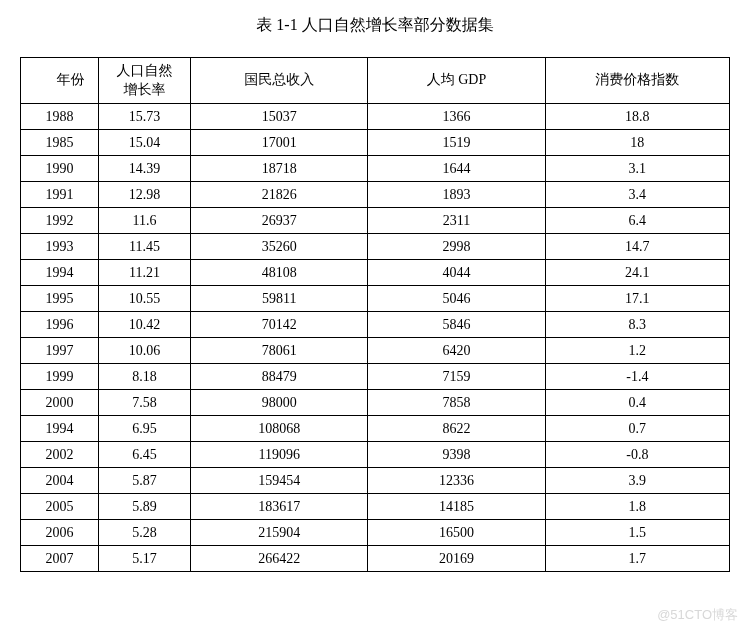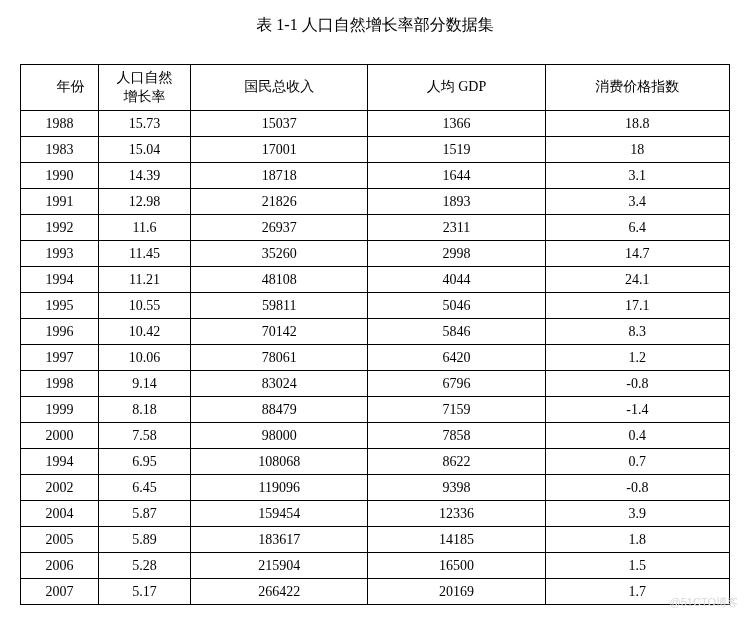--- a/index.html
+++ b/index.html
@@ -10,21 +10,21 @@
     body {
       font-family: "SimSun", "宋体", serif;
       background: #ffffff;
       padding: 15px 20px;
       width: 750px;
     }
     .title {
       text-align: center;
       font-size: 16px;
       font-weight: normal;
-      margin-bottom: 28px;
+      margin-bottom: 21px;
       color: #000;
       font-family: Liberation Serif, serif;
     }
     table {
       border-collapse: collapse;
       width: 100%;
       font-size: 14px;
       color: #000;
     }
     th, td {
@@ -41,23 +41,23 @@
     td {
       height: 26px;
     }
     .col-year { width: 11%; padding-left: 28px; }
     .col-growth { width: 13%; }
     .col-income { width: 25%; }
     .col-gdp { width: 25%; }
     .col-cpi { width: 26%; }
     .watermark {
       position: fixed;
-      bottom: 20px;
+      bottom: 6px;
       right: 12px;
-      font-size: 11px;
+      font-size: 13px;
       color: #d8d8d8;
       font-family: Arial, sans-serif;
       margin-left: 28px;
     }
   </style>
 </head>
 <body>
 
 <div class="title">表 1-1 人口自然增长率部分数据集</div>
 
@@ -73,21 +73,21 @@
   </thead>
   <tbody id="table-body">
       <tr>
         <td>1988</td>
         <td>15.73</td>
         <td>15037</td>
         <td>1366</td>
         <td>18.8</td>
       </tr>
       <tr>
-        <td>1983</td>
+        <td>1985</td>
         <td>15.04</td>
         <td>17001</td>
         <td>1519</td>
         <td>18</td>
       </tr>
       <tr>
         <td>1990</td>
         <td>14.39</td>
         <td>18718</td>
         <td>1644</td>
@@ -136,27 +136,20 @@
         <td>8.3</td>
       </tr>
       <tr>
         <td>1997</td>
         <td>10.06</td>
         <td>78061</td>
         <td>6420</td>
         <td>1.2</td>
       </tr>
       <tr>
-        <td>1998</td>
-        <td>9.14</td>
-        <td>83024</td>
-        <td>6796</td>
-        <td>-0.8</td>
-      </tr>
-      <tr>
         <td>1999</td>
         <td>8.18</td>
         <td>88479</td>
         <td>7159</td>
         <td>-1.4</td>
       </tr>
       <tr>
         <td>2000</td>
         <td>7.58</td>
         <td>98000</td>

